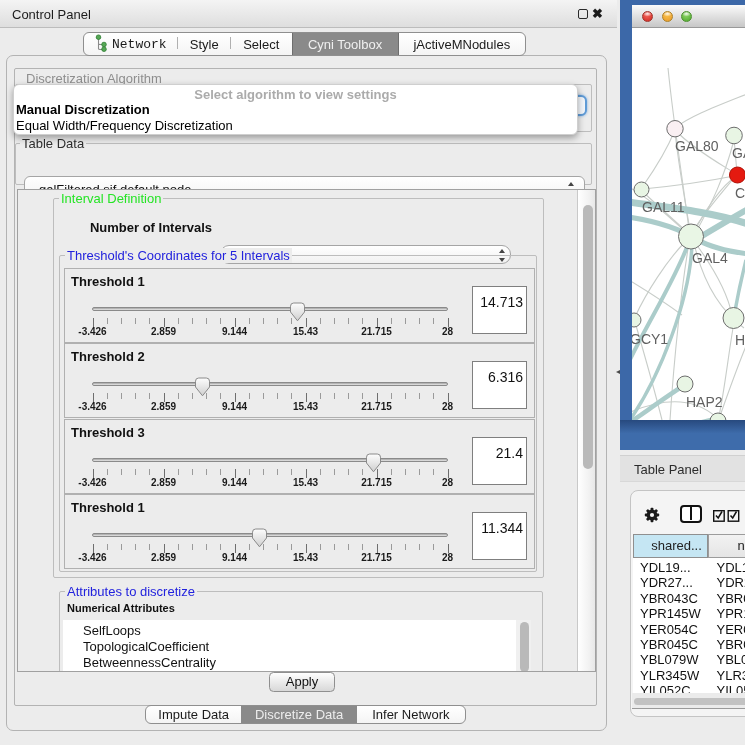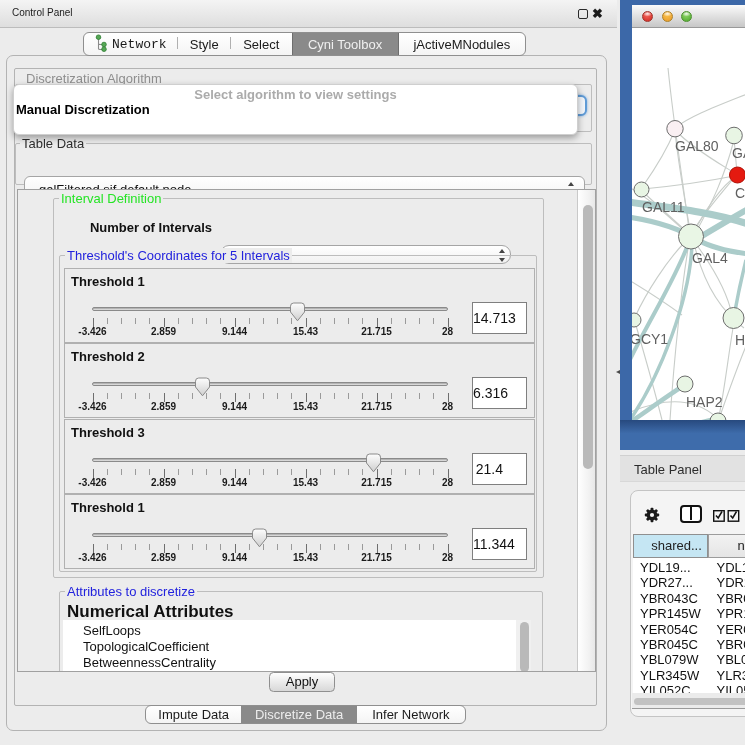--- a/index.html
+++ b/index.html
@@ -3,21 +3,21 @@
 <meta charset="utf-8">
 <style>
 * { margin:0; padding:0; box-sizing:border-box; }
 html,body { width:745px; height:745px; overflow:hidden; }
 body { font-family:"Liberation Sans", sans-serif; background:#ececec; position:relative; }
 .abs { position:absolute; }
 .txt { white-space:nowrap; }
 
 #titlebar { left:0; top:0; width:617px; height:28px;
   background:linear-gradient(#f4f4f4,#dedede); border-bottom:1px solid #bcbcbc; }
-#titlebar .t { position:absolute; left:12px; top:7px; font-size:10px; color:#1c1c1c; }
+#titlebar .t { position:absolute; left:12px; top:7px; font-size:13px; color:#1c1c1c; }
 #float-btn { left:578px; top:9px; width:10px; height:10px; border:1.5px solid #2a2a2a; border-radius:2px; }
 #close-btn { left:592px; top:6px; font-size:13px; font-weight:bold; color:#1a1a1a; }
 
 .tabgrp { background:linear-gradient(#ffffff,#f4f4f4); border:1px solid #8f8f8f; border-radius:6px; display:flex; overflow:hidden; }
 #toptabs { left:83px; top:32px; width:443px; height:24px; }
 #toptabs .tab { height:100%; display:flex; align-items:center; justify-content:center;
   font-size:13px; color:#1a1a1a; position:relative; }
 #toptabs .tab.sel { background:#8a8a8a; color:#f0f0f0; box-shadow:inset 1px 0 #6e6e6e, inset -1px 0 #6e6e6e; }
 #toptabs .tab .sep { position:absolute; right:0; top:4px; bottom:6px; width:1px; background:#b0b0b0; }
 
@@ -38,22 +38,22 @@
 #sp-lane { left:559px; top:0; width:19px; height:482px; background:linear-gradient(90deg,#ffffff,#f2f2f2 60%,#e6e6e6); border-left:1px solid #c9c9c9; }
 #sp-thumb { left:565px; top:15px; width:10px; height:264px; background:#b9b9b9; border-radius:5px; }
 
 .throw { border:1px solid #b0b0b0; background:#ececec; }
 .throw .lbl { position:absolute; left:6px; top:5px; font-size:13px; font-weight:bold; color:#111; }
 .track { position:absolute; left:27px; width:356px; height:4px; border-radius:2px;
   background:linear-gradient(#a2a2a2,#e9e9e9); border:1px solid #8a8a8a; top:38px; }
 .tick { position:absolute; width:1px; background:#9a9a9a; top:48.5px; height:6px; }
 .tick.major { height:9.5px; width:1.5px; background:#6e6e6e; }
 .ticklbl { position:absolute; top:57px; width:44px; text-align:center; font-size:10px; font-weight:bold; color:#1a1a1a; }
-.valbox { position:absolute; left:407px; top:33px; width:55px; height:32px; background:#fff;
-  border:1px solid #7f7f7f; font-size:14px; color:#111; text-align:right; line-height:30px; padding-right:23px; }
+.valbox { position:absolute; left:407px; top:17px; width:55px; height:48px; background:#fff;
+  border:1px solid #7f7f7f; font-size:14px; color:#111; text-align:right; line-height:30px; padding-right:3px; }
 .thumbsvg { position:absolute; top:33px; }
 
 #attr-list { background:#fff; }
 #attr-list div { font-size:13px; color:#111; padding-left:20px; height:16px; line-height:16px; }
 
 #apply { left:269px; top:672px; width:66px; height:19.5px; background:linear-gradient(#fefefe,#d8d8d8);
   border:1px solid #8f8f8f; border-radius:4.5px; font-size:13px; text-align:center; line-height:18px; color:#111; }
 
 #bottabs { left:145px; top:705px; width:321px; height:19px; }
 #bottabs .tab { height:100%; display:flex; align-items:center; justify-content:center; font-size:13px; color:#1a1a1a; position:relative; }
@@ -318,21 +318,21 @@
             <stop offset="0" stop-color="#fdfdfd"></stop>
             <stop offset="1" stop-color="#cfcfcf"></stop>
           </linearGradient>
         </defs>
     </svg>
     <div class="valbox">11.344</div>
   </div>
 
   <div class="abs group" style="left:41px; top:401px; width:484px; height:94px;"></div>
   <div class="abs gtitle txt" style="left:47px; top:394px; color:#2222dd;">Attributes to discretize</div>
-  <div class="abs txt" style="left:49px; top:412px; font-size:17px; font-weight:bold; color:#111;">Numerical Attributes</div>
+  <div class="abs txt" style="left:49px; top:412px; font-size:11px; font-weight:bold; color:#111;">Numerical Attributes</div>
   <div class="abs" id="attr-list" style="left:45px; top:430px; width:453px; height:52px;">
     <div style="margin-top:3px;">SelfLoops</div>
     <div>TopologicalCoefficient</div>
     <div>BetweennessCentrality</div>
   </div>
   <div class="abs" style="left:498px; top:430px; width:15px; height:52px; background:#f0f0f0;"></div>
   <div class="abs" style="left:501.5px; top:432px; width:9px; height:50px; background:#b9b9b9; border-radius:4.5px;"></div>
 
   <div class="abs" id="sp-lane"></div>
   <div class="abs" id="sp-thumb"></div>
@@ -342,20 +342,21 @@
 
 <div class="abs tabgrp" id="bottabs">
   <div class="tab" style="width:96px;">Impute Data<div class="sep"></div></div>
   <div class="tab sel" style="width:116px;">Discretize Data</div>
   <div class="tab" style="width:109px;">Infer Network</div>
 </div>
 
 <div class="abs" id="popup">
   <div class="abs txt" style="left:0; top:2px; width:100%; text-align:center; font-size:13px; font-weight:bold; color:#ababab;">Select algorithm to view settings</div>
   <div class="abs txt" style="left:2px; top:17px; font-size:13px; font-weight:bold; color:#000;">Manual Discretization</div>
+  <div class="abs txt" style="left:2px; top:33px; font-size:13px; color:#000;">Equal Width/Frequency Discretization</div>
 </div>
 
 <div class="abs" style="left:615.5px; top:369.5px; width:0; height:0; border-top:2.5px solid transparent; border-bottom:2.5px solid transparent; border-right:4.5px solid #4a4a4a;"></div>
 <div class="abs" id="bluewin"></div>
 <div class="abs" style="left:620px; top:420px; width:125px; height:30px; background:linear-gradient(#27497e,#3e6cab 45%);"></div>
 <div class="abs" id="mactitle"></div>
 <div class="abs light" style="left:642px; background:radial-gradient(ellipse 70% 40% at 50% 20%, rgba(255,255,255,0.9), rgba(255,255,255,0) 75%), radial-gradient(circle at 45% 35%, #f3655c, #d8352d 75%); border:1px solid #9e332c;"></div>
 <div class="abs light" style="left:661.5px; background:radial-gradient(ellipse 70% 40% at 50% 20%, rgba(255,255,255,0.9), rgba(255,255,255,0) 75%), radial-gradient(circle at 45% 35%, #f8c049, #eda231 75%); border:1px solid #ad8126;"></div>
 <div class="abs light" style="left:681px; background:radial-gradient(ellipse 70% 40% at 50% 20%, rgba(255,255,255,0.9), rgba(255,255,255,0) 75%), radial-gradient(circle at 45% 35%, #8ed468, #5cb23a 75%); border:1px solid #4c8f2f;"></div>
 

